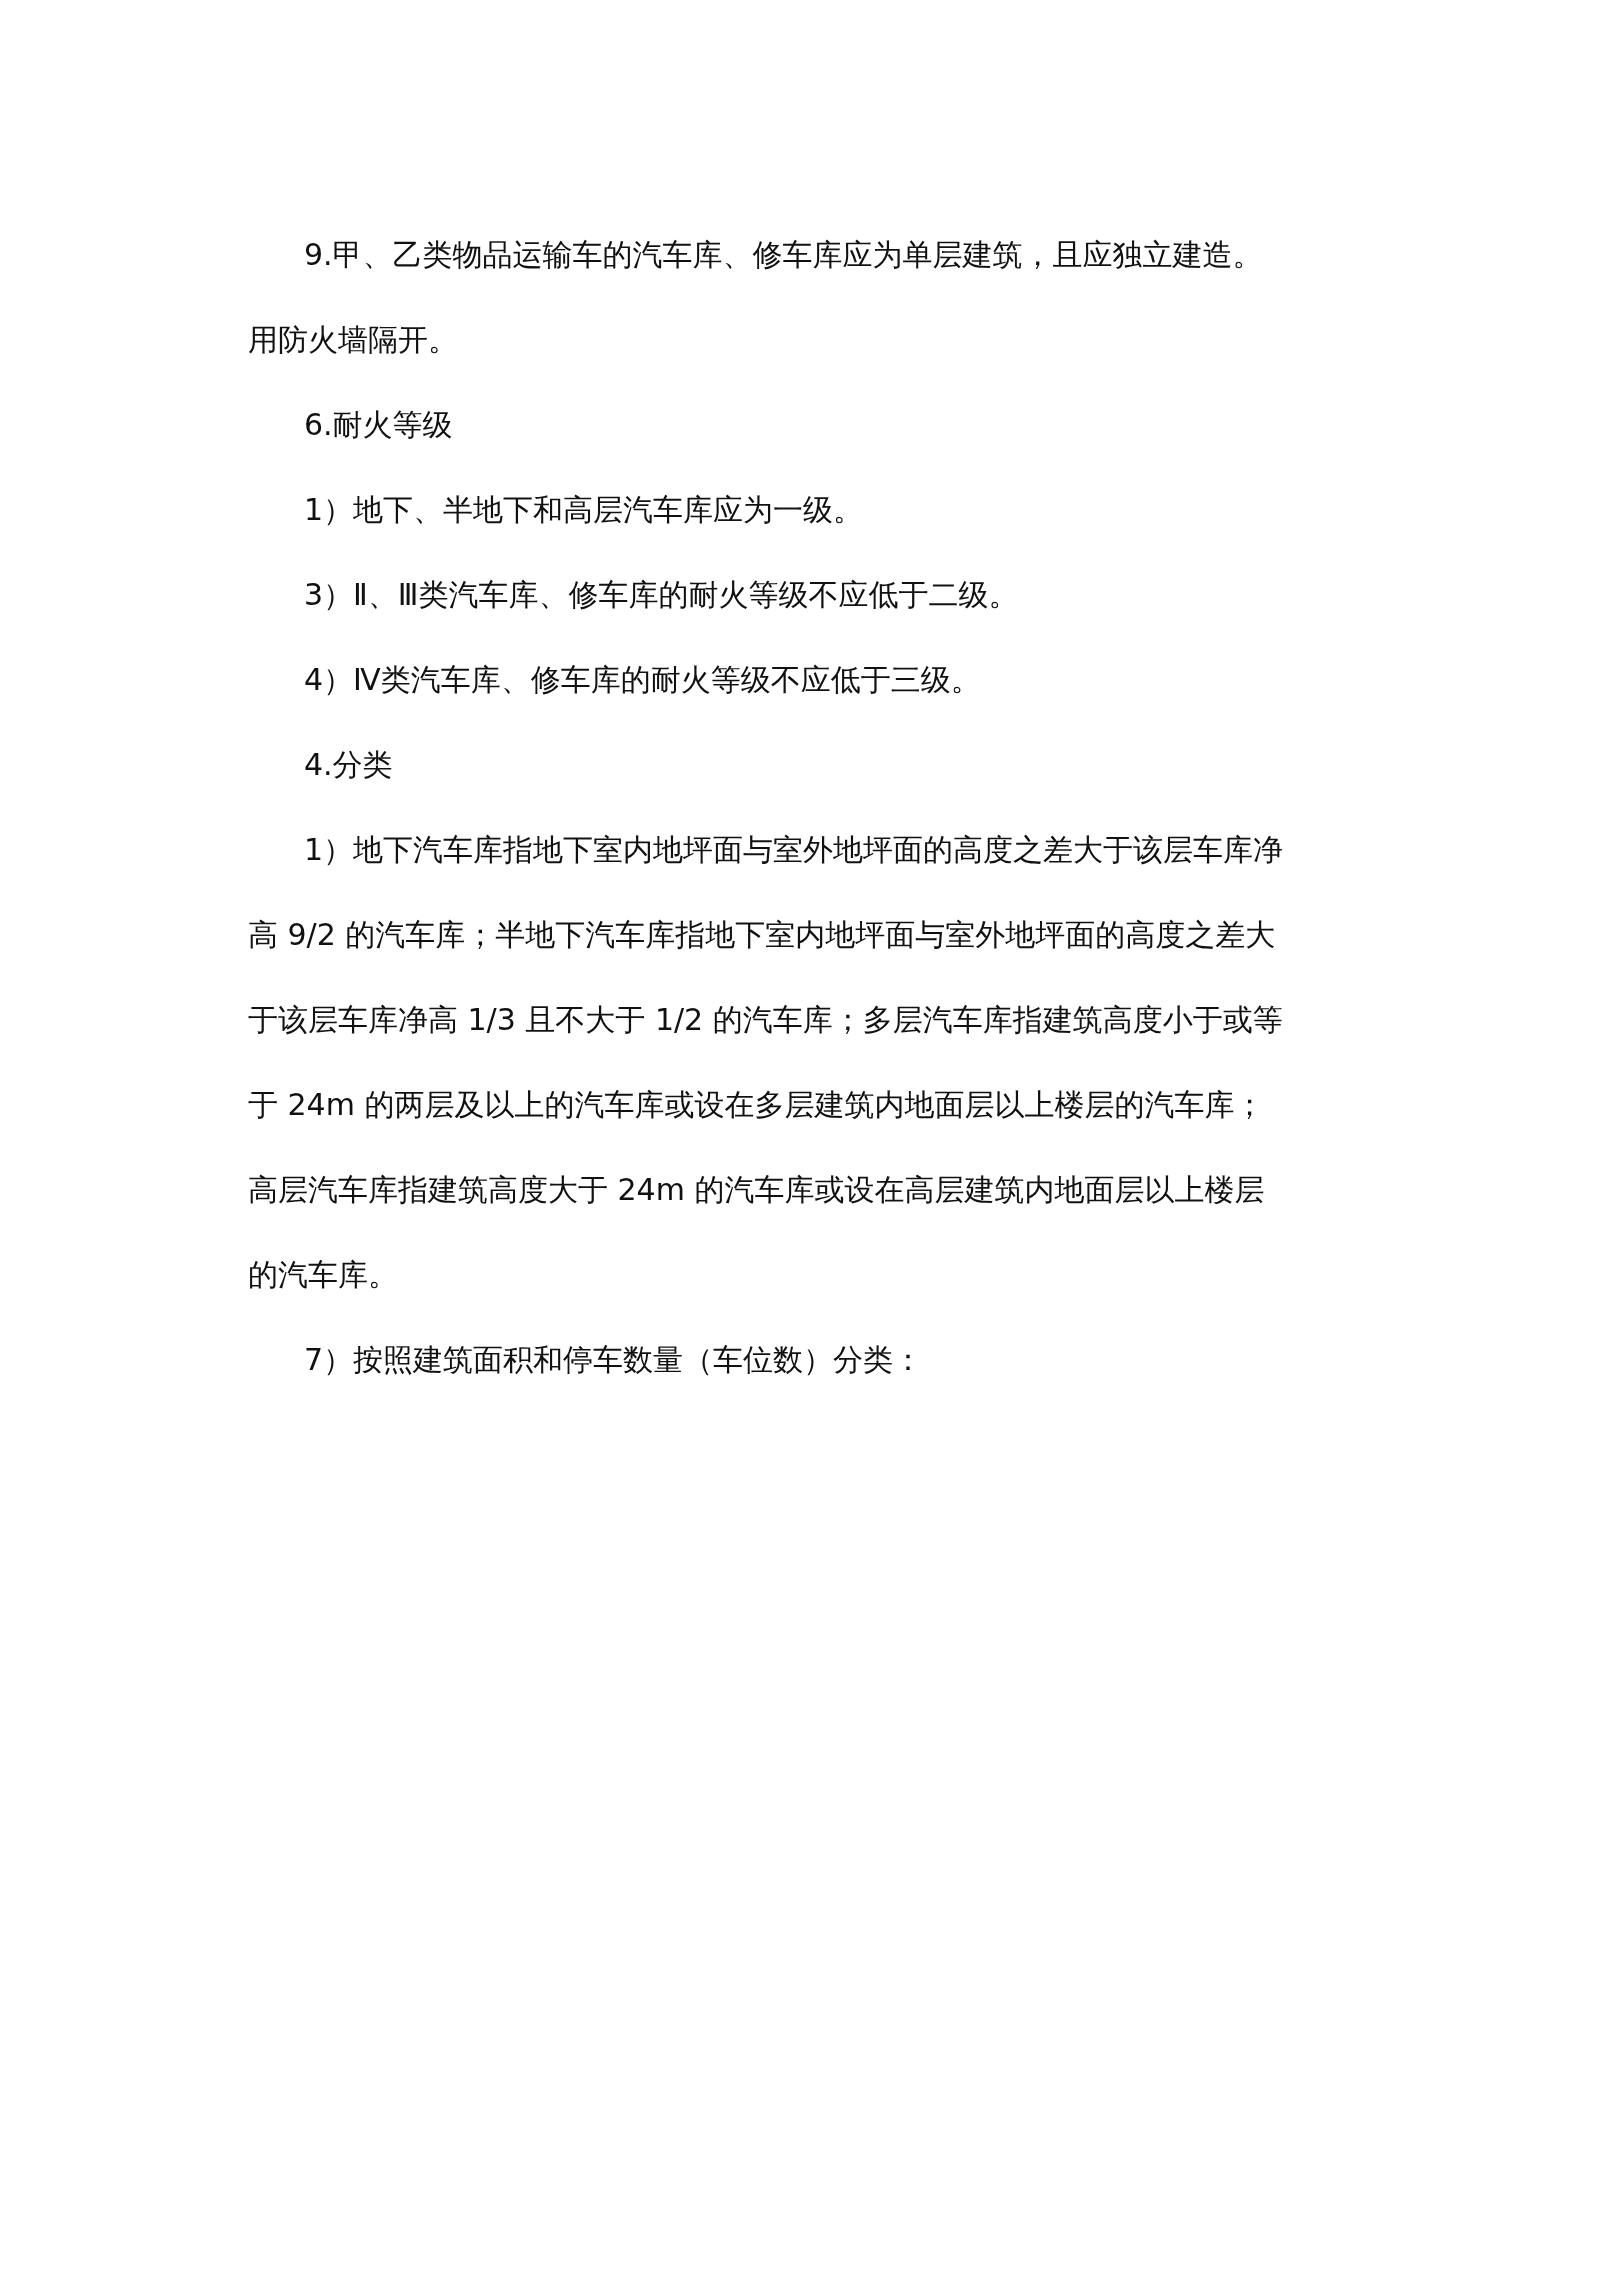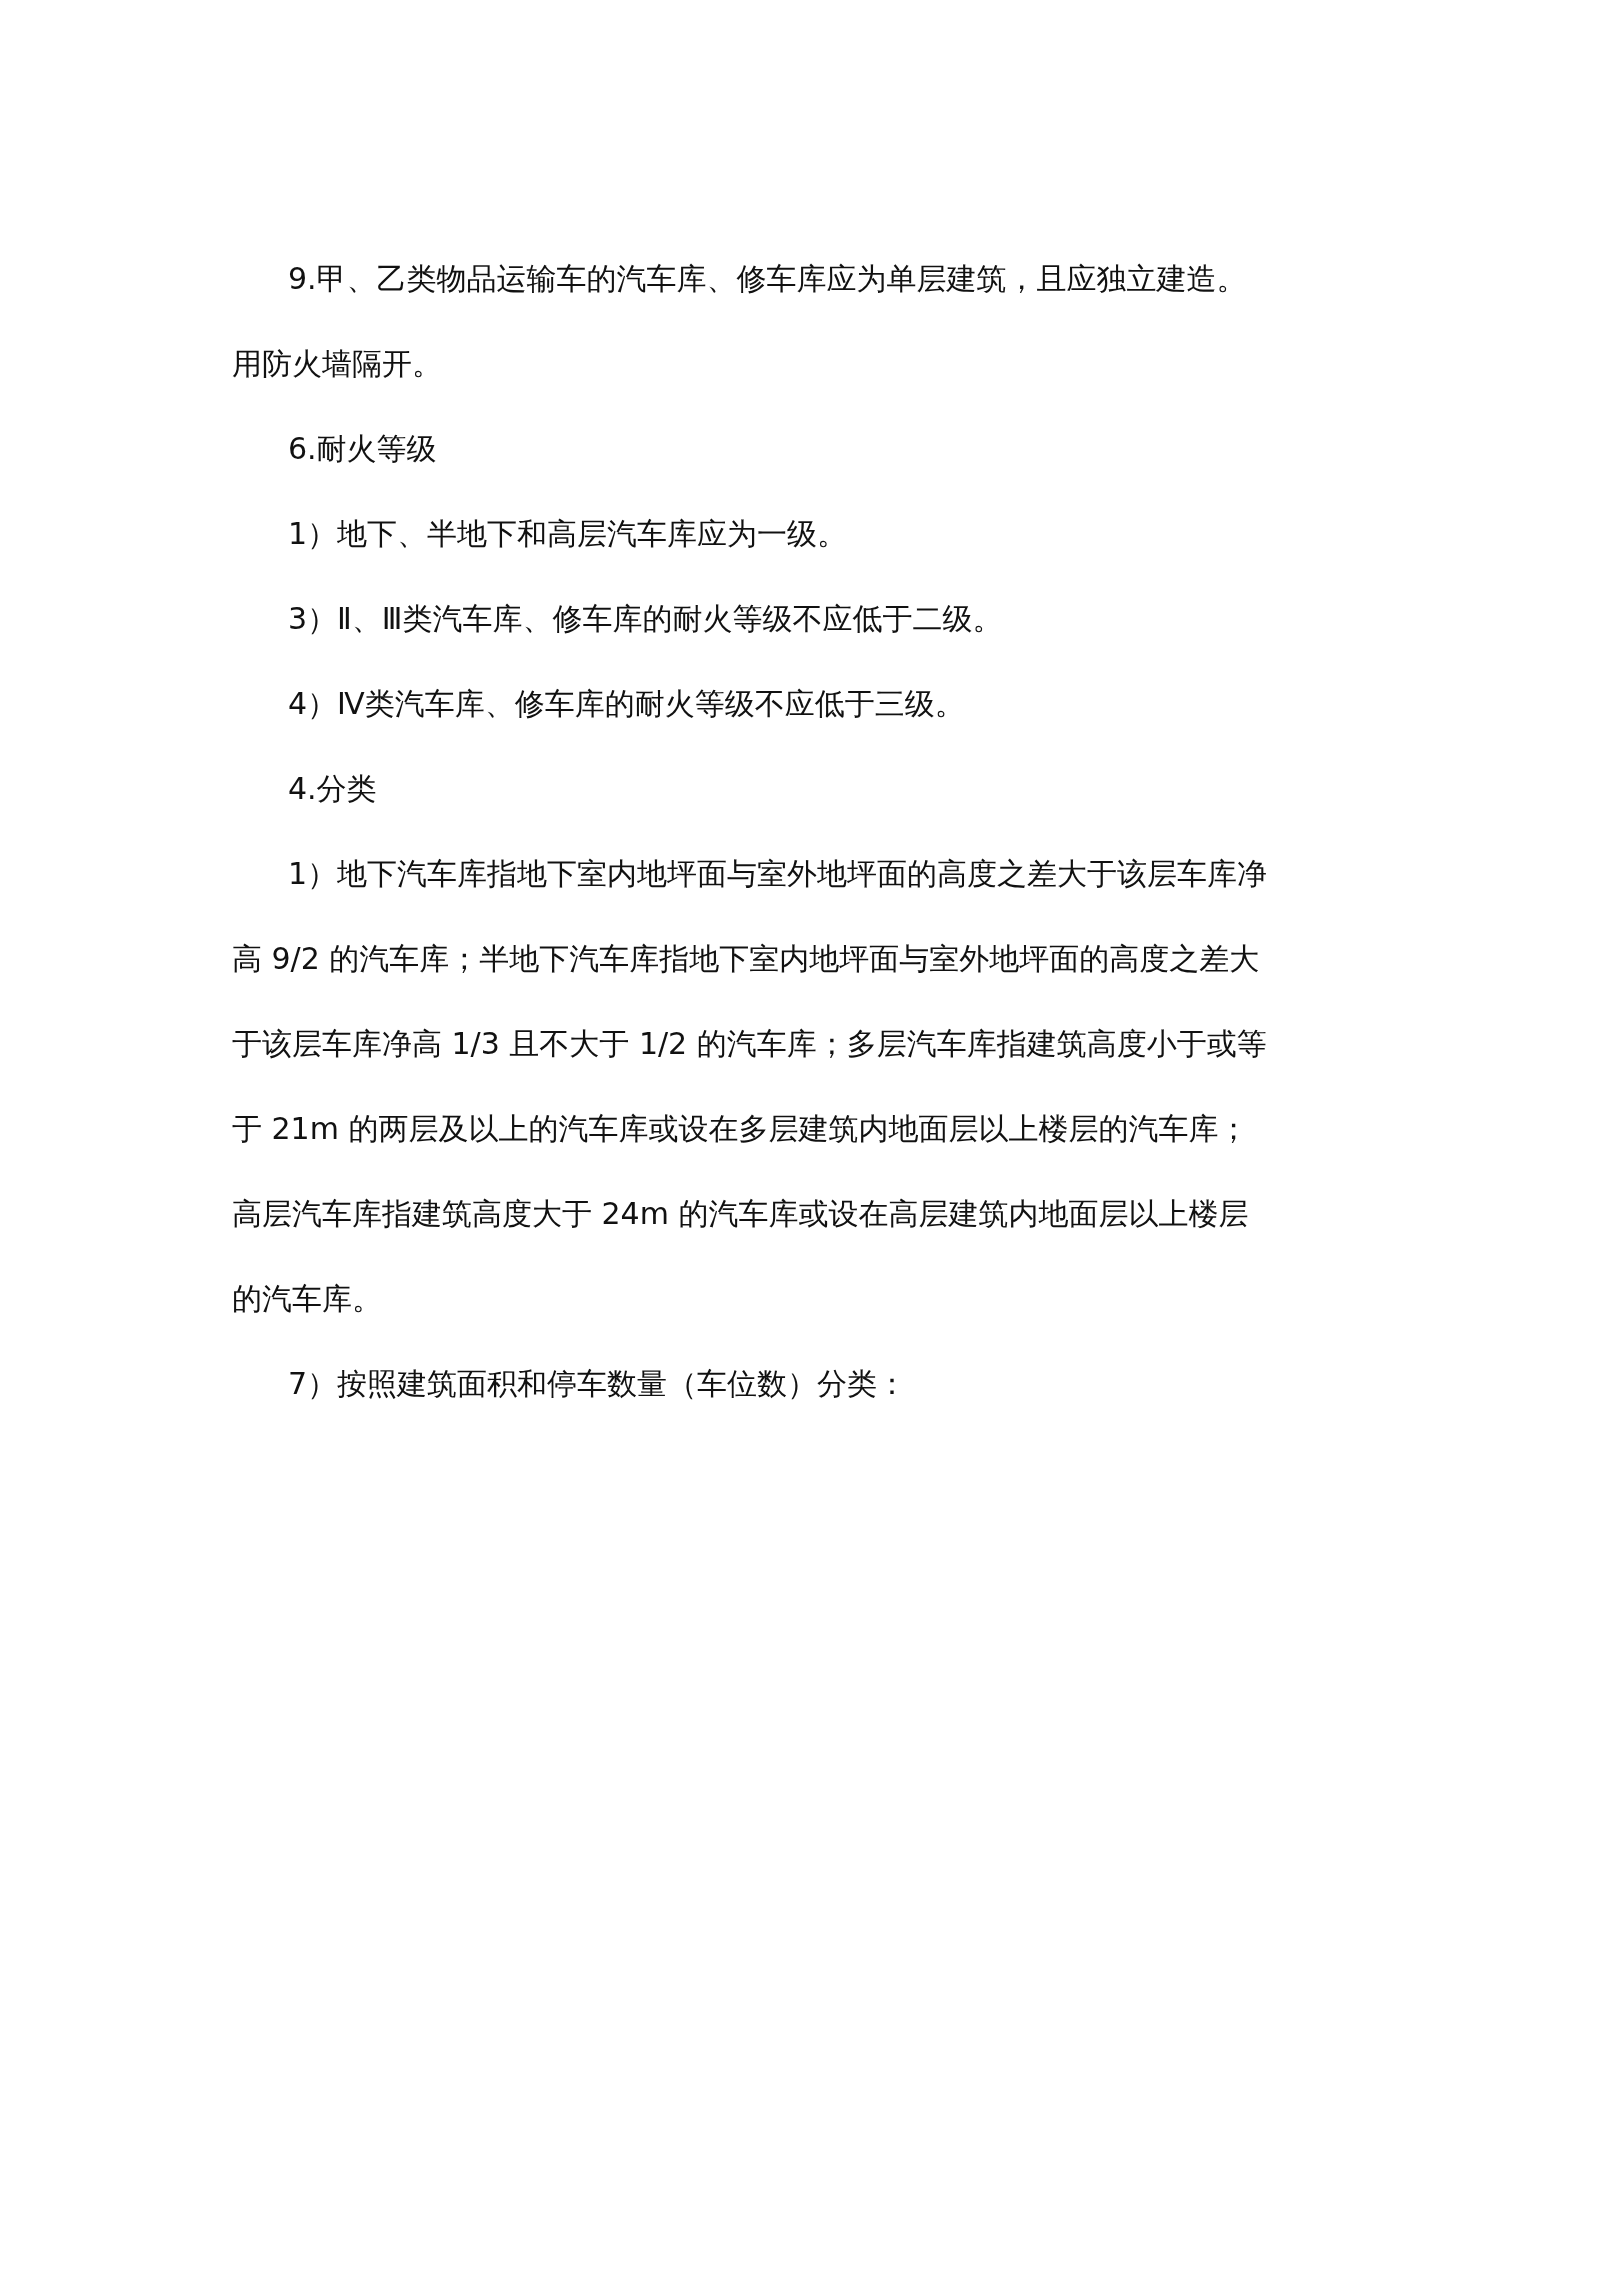--- a/index.html
+++ b/index.html
@@ -15,24 +15,23 @@
     }
     .page {
       position: absolute;
       left: 0; top: 0;
       width: 1621px;
       height: 2293px;
       background: #ffffff;
     }
     .body-text {
       position: absolute;
-      left: 232px;
+      left: 248px;
       top: 233px;
       width: 1137px;
-      margin-top: 24px;
     }
     .line {
       display: block;
       height: 85px;
       line-height: 43px;
       font-family: "DejaVu Sans", "Liberation Sans", sans-serif;
       font-size: 30px;
       color: #111111;
       white-space: nowrap;
       letter-spacing: 0px;
@@ -69,21 +68,21 @@
     </div>
 
     <div>
       <span class="line indent">4.分类</span>
     </div>
 
     <div>
       <span class="line indent">1）地下汽车库指地下室内地坪面与室外地坪面的高度之差大于该层车库净</span>
       <span class="line">高 9/2 的汽车库；半地下汽车库指地下室内地坪面与室外地坪面的高度之差大</span>
       <span class="line">于该层车库净高 1/3 且不大于 1/2 的汽车库；多层汽车库指建筑高度小于或等</span>
-      <span class="line">于 21m 的两层及以上的汽车库或设在多层建筑内地面层以上楼层的汽车库；</span>
+      <span class="line">于 24m 的两层及以上的汽车库或设在多层建筑内地面层以上楼层的汽车库；</span>
       <span class="line">高层汽车库指建筑高度大于 24m 的汽车库或设在高层建筑内地面层以上楼层</span>
       <span class="line">的汽车库。</span>
     </div>
 
     <div>
       <span class="line indent">7）按照建筑面积和停车数量（车位数）分类：</span>
     </div>
 
   </div>
 </div>

